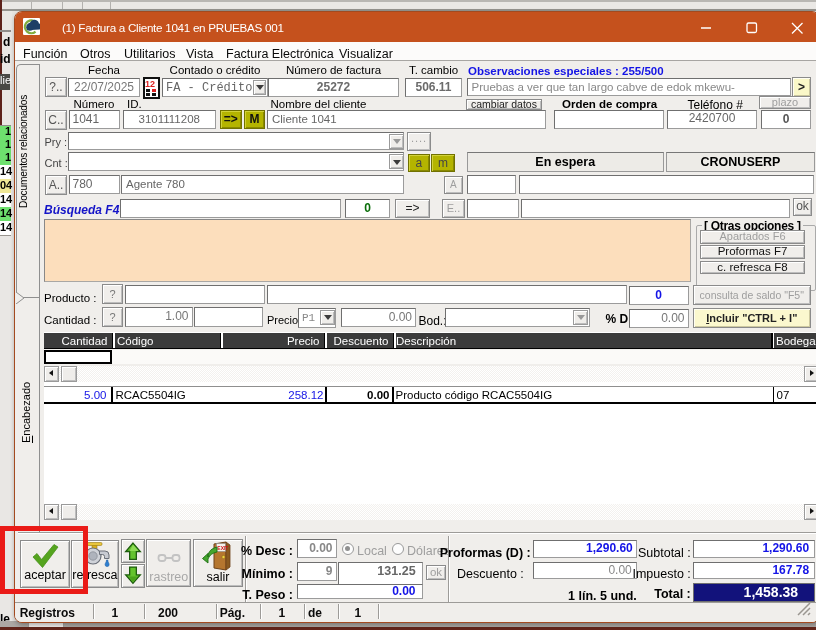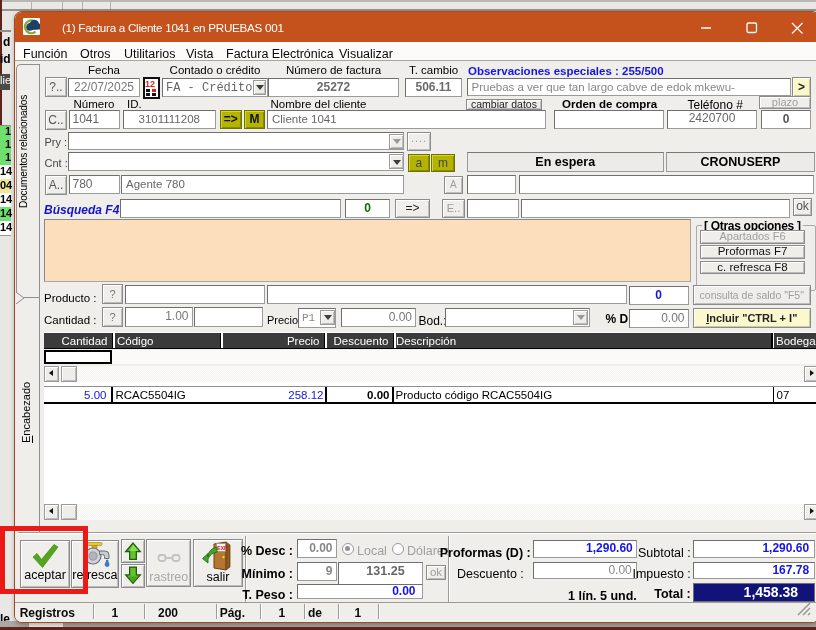--- a/index.html
+++ b/index.html
@@ -298,21 +298,21 @@
   <div class="lbl" style="left:180px;top:531.5px;width:98px;text-align:right;font-weight:bold;font-size:12.5px">% Desc :</div>
   <div class="fld" style="left:281.5px;top:526.9px;width:40px;height:19.3px;line-height:16px;text-align:right;padding-right:3px;color:#888;font-weight:bold">0.00</div>
   <div class="ab" style="left:326.5px;top:530.7px;width:12px;height:12px;border:1px solid #999;border-radius:50%;background:#fdfdfd;box-sizing:border-box">
         <span class="ab" style="left:2.5px;top:2.5px;width:5px;height:5px;border-radius:50%;background:#909090"></span>
       </div>
   <div class="lbl dis" style="left:342px;top:531.5px;font-size:12.5px">Local</div>
   <div class="ab" style="left:376.5px;top:530.7px;width:12px;height:12px;border:1px solid #999;border-radius:50%;background:#fdfdfd;box-sizing:border-box"></div>
   <div class="lbl dis" style="left:392px;top:531.5px;font-size:12.5px">Dólares</div>
   <div class="lbl" style="left:180px;top:554.5px;width:98px;text-align:right;font-weight:bold;font-size:12.5px">Mínimo :</div>
   <div class="fld" style="left:281.5px;top:550px;width:40px;height:19.3px;line-height:16px;text-align:right;padding-right:3px;color:#888;font-weight:bold">9</div>
-  <div class="fld" style="left:322.6px;top:550px;width:85px;height:24px;line-height:16px;text-align:right;padding-right:17px;color:#666;font-weight:bold;font-size:12.5px">131.25</div>
+  <div class="fld" style="left:322.6px;top:550px;width:85px;height:24px;line-height:16px;text-align:right;padding-right:6px;color:#666;font-weight:bold;font-size:12.5px">131.25</div>
   <div class="btn dis" style="left:411.4px;top:552.6px;width:19.3px;height:15.5px;line-height:13.5px;font-size:11.5px">ok</div>
   <div class="lbl" style="left:180px;top:575.5px;width:98px;text-align:right;font-weight:bold;font-size:12.5px">T. Peso :</div>
   <div class="fld" style="left:281.5px;top:571.9px;width:126px;height:15.4px;line-height:13px;text-align:right;padding-right:6px;color:#1414E6;font-weight:bold">0.00</div>
   <div class="grvv" style="left:433px;top:524px;height:66px"></div>
 
   <div class="lbl" style="left:370px;top:533.5px;width:145.7px;text-align:right;font-weight:bold;font-size:12.5px">Proformas (D) :</div>
   <div class="fld" style="left:518.1px;top:527.7px;width:103.7px;height:18.6px;line-height:15.5px;text-align:right;padding-right:3px;color:#1414E6;font-weight:bold">1,290.60</div>
   <div class="lbl" style="left:590px;top:533.5px;width:85.8px;text-align:right;font-size:12.5px">Subtotal :</div>
   <div class="fld" style="left:678.1px;top:527.7px;width:122px;height:18.6px;line-height:15.5px;text-align:right;padding-right:5px;color:#1414E6;font-weight:bold">1,290.60</div>
   <div class="lbl" style="left:370px;top:554.5px;width:138.8px;text-align:right;font-size:12.5px">Descuento :</div>

